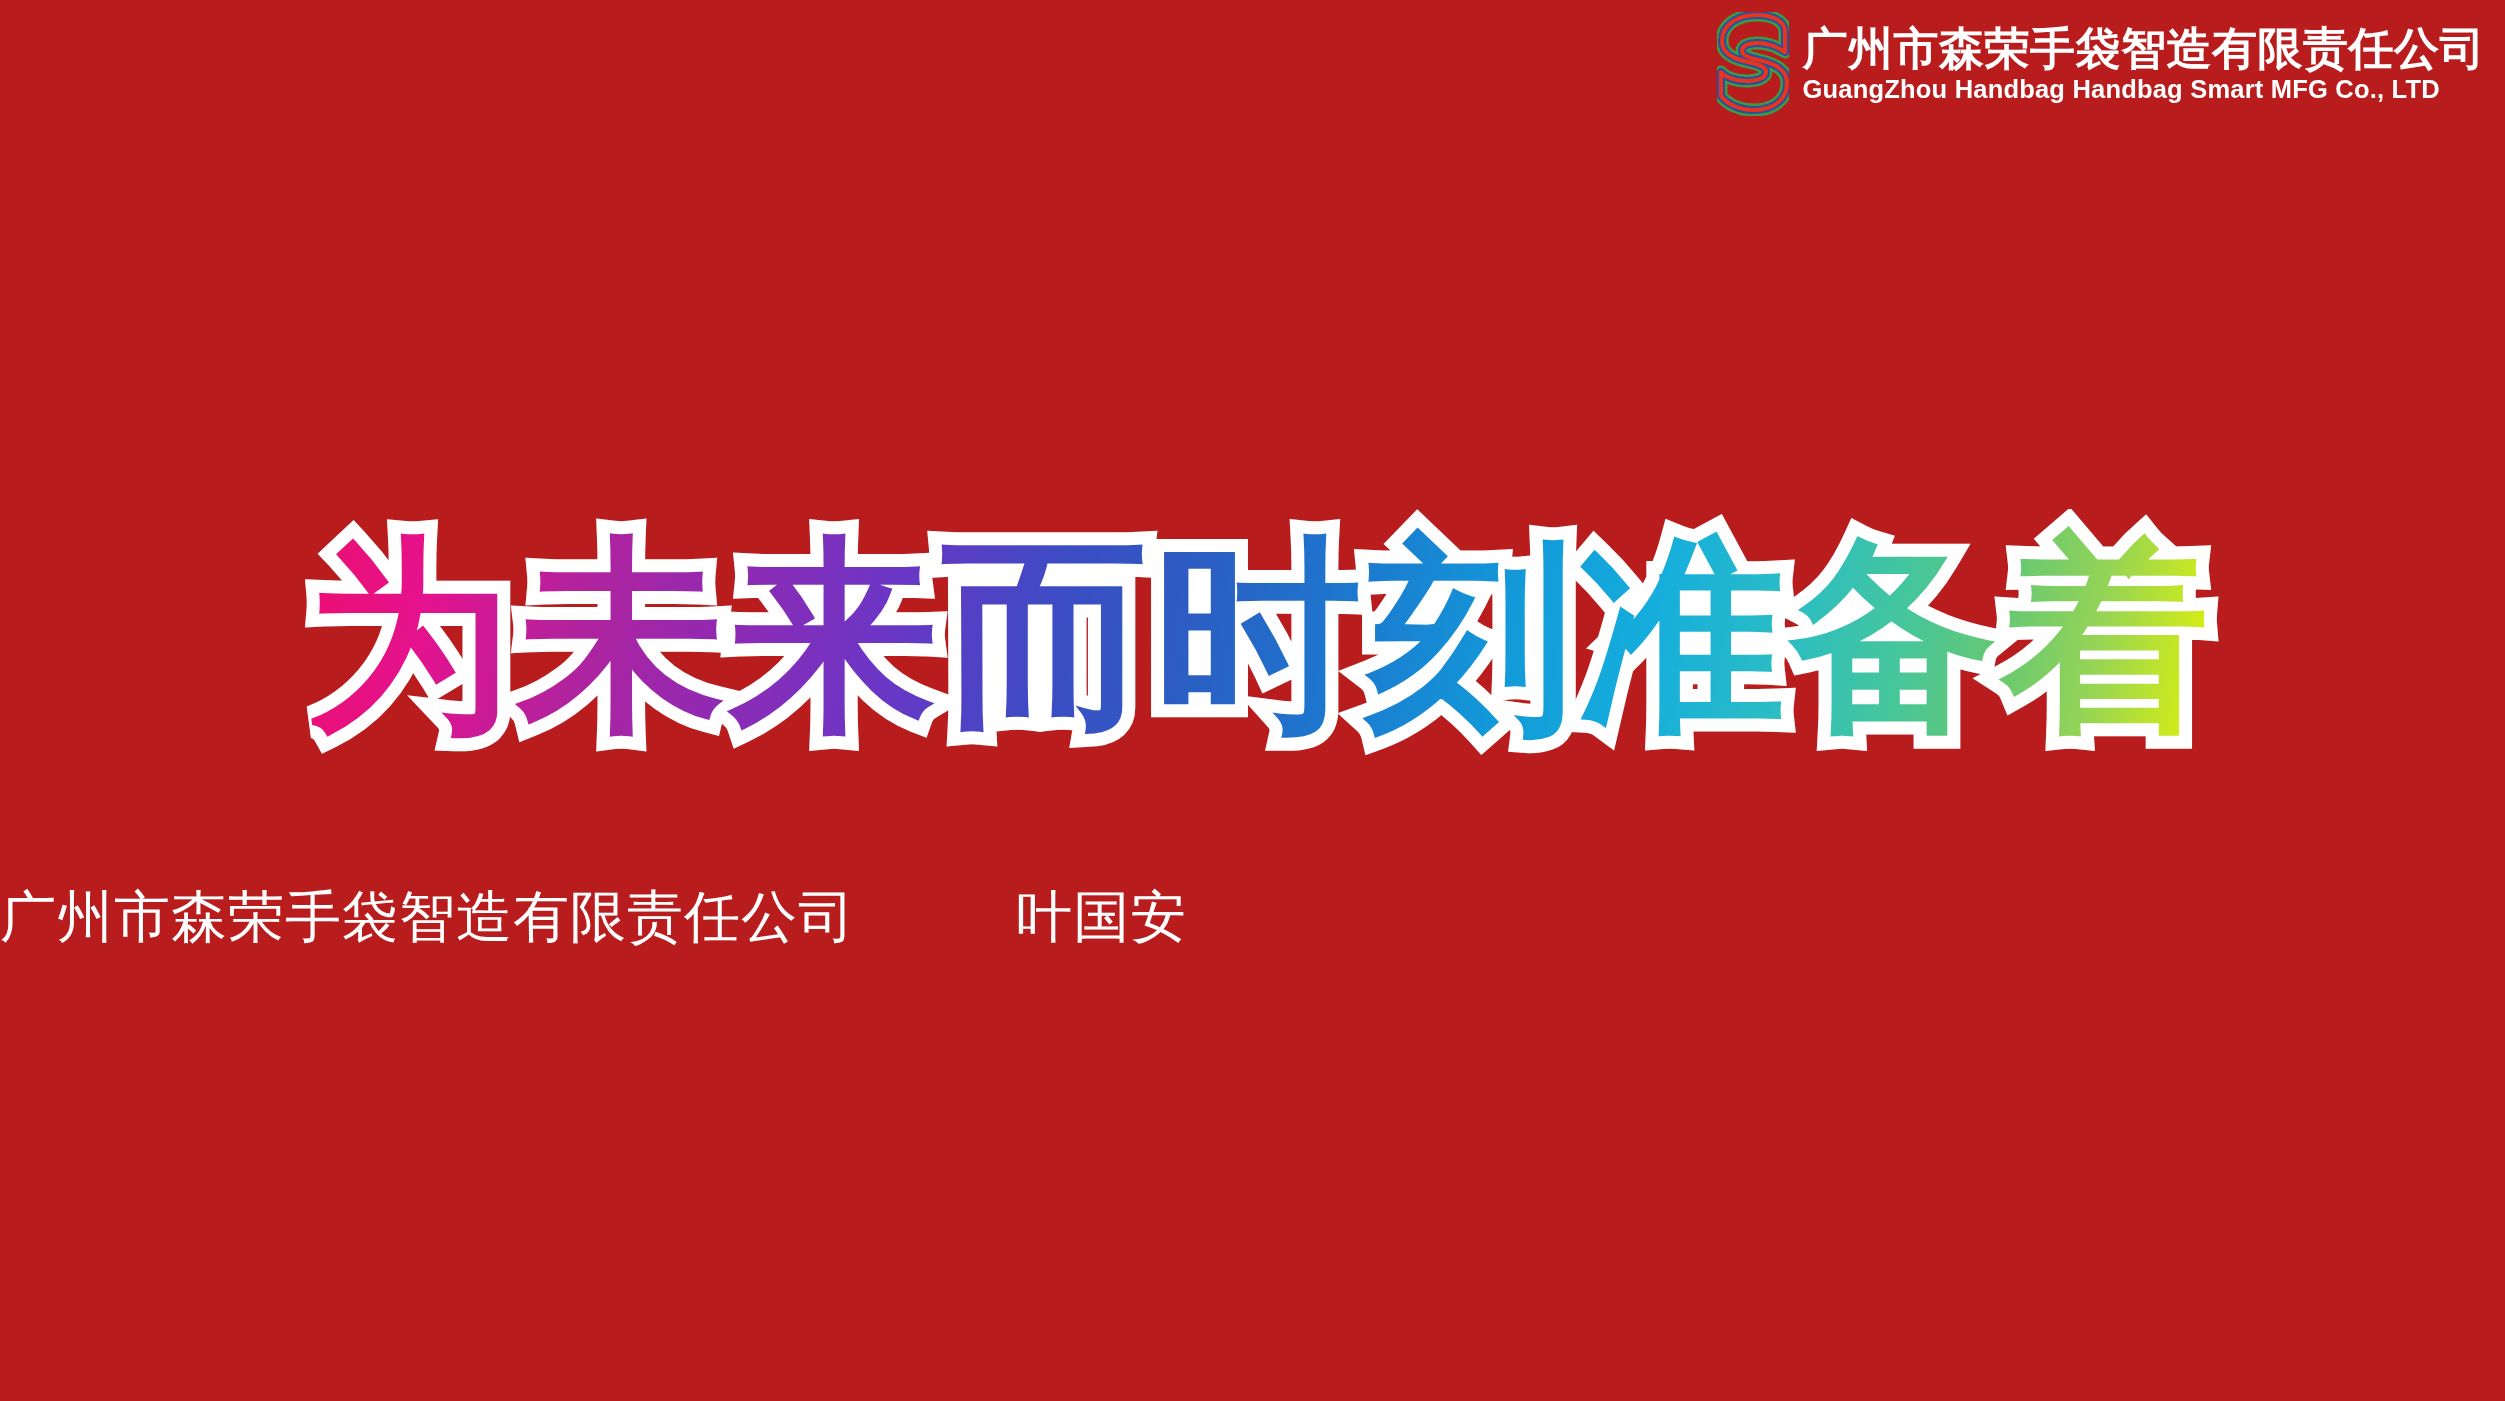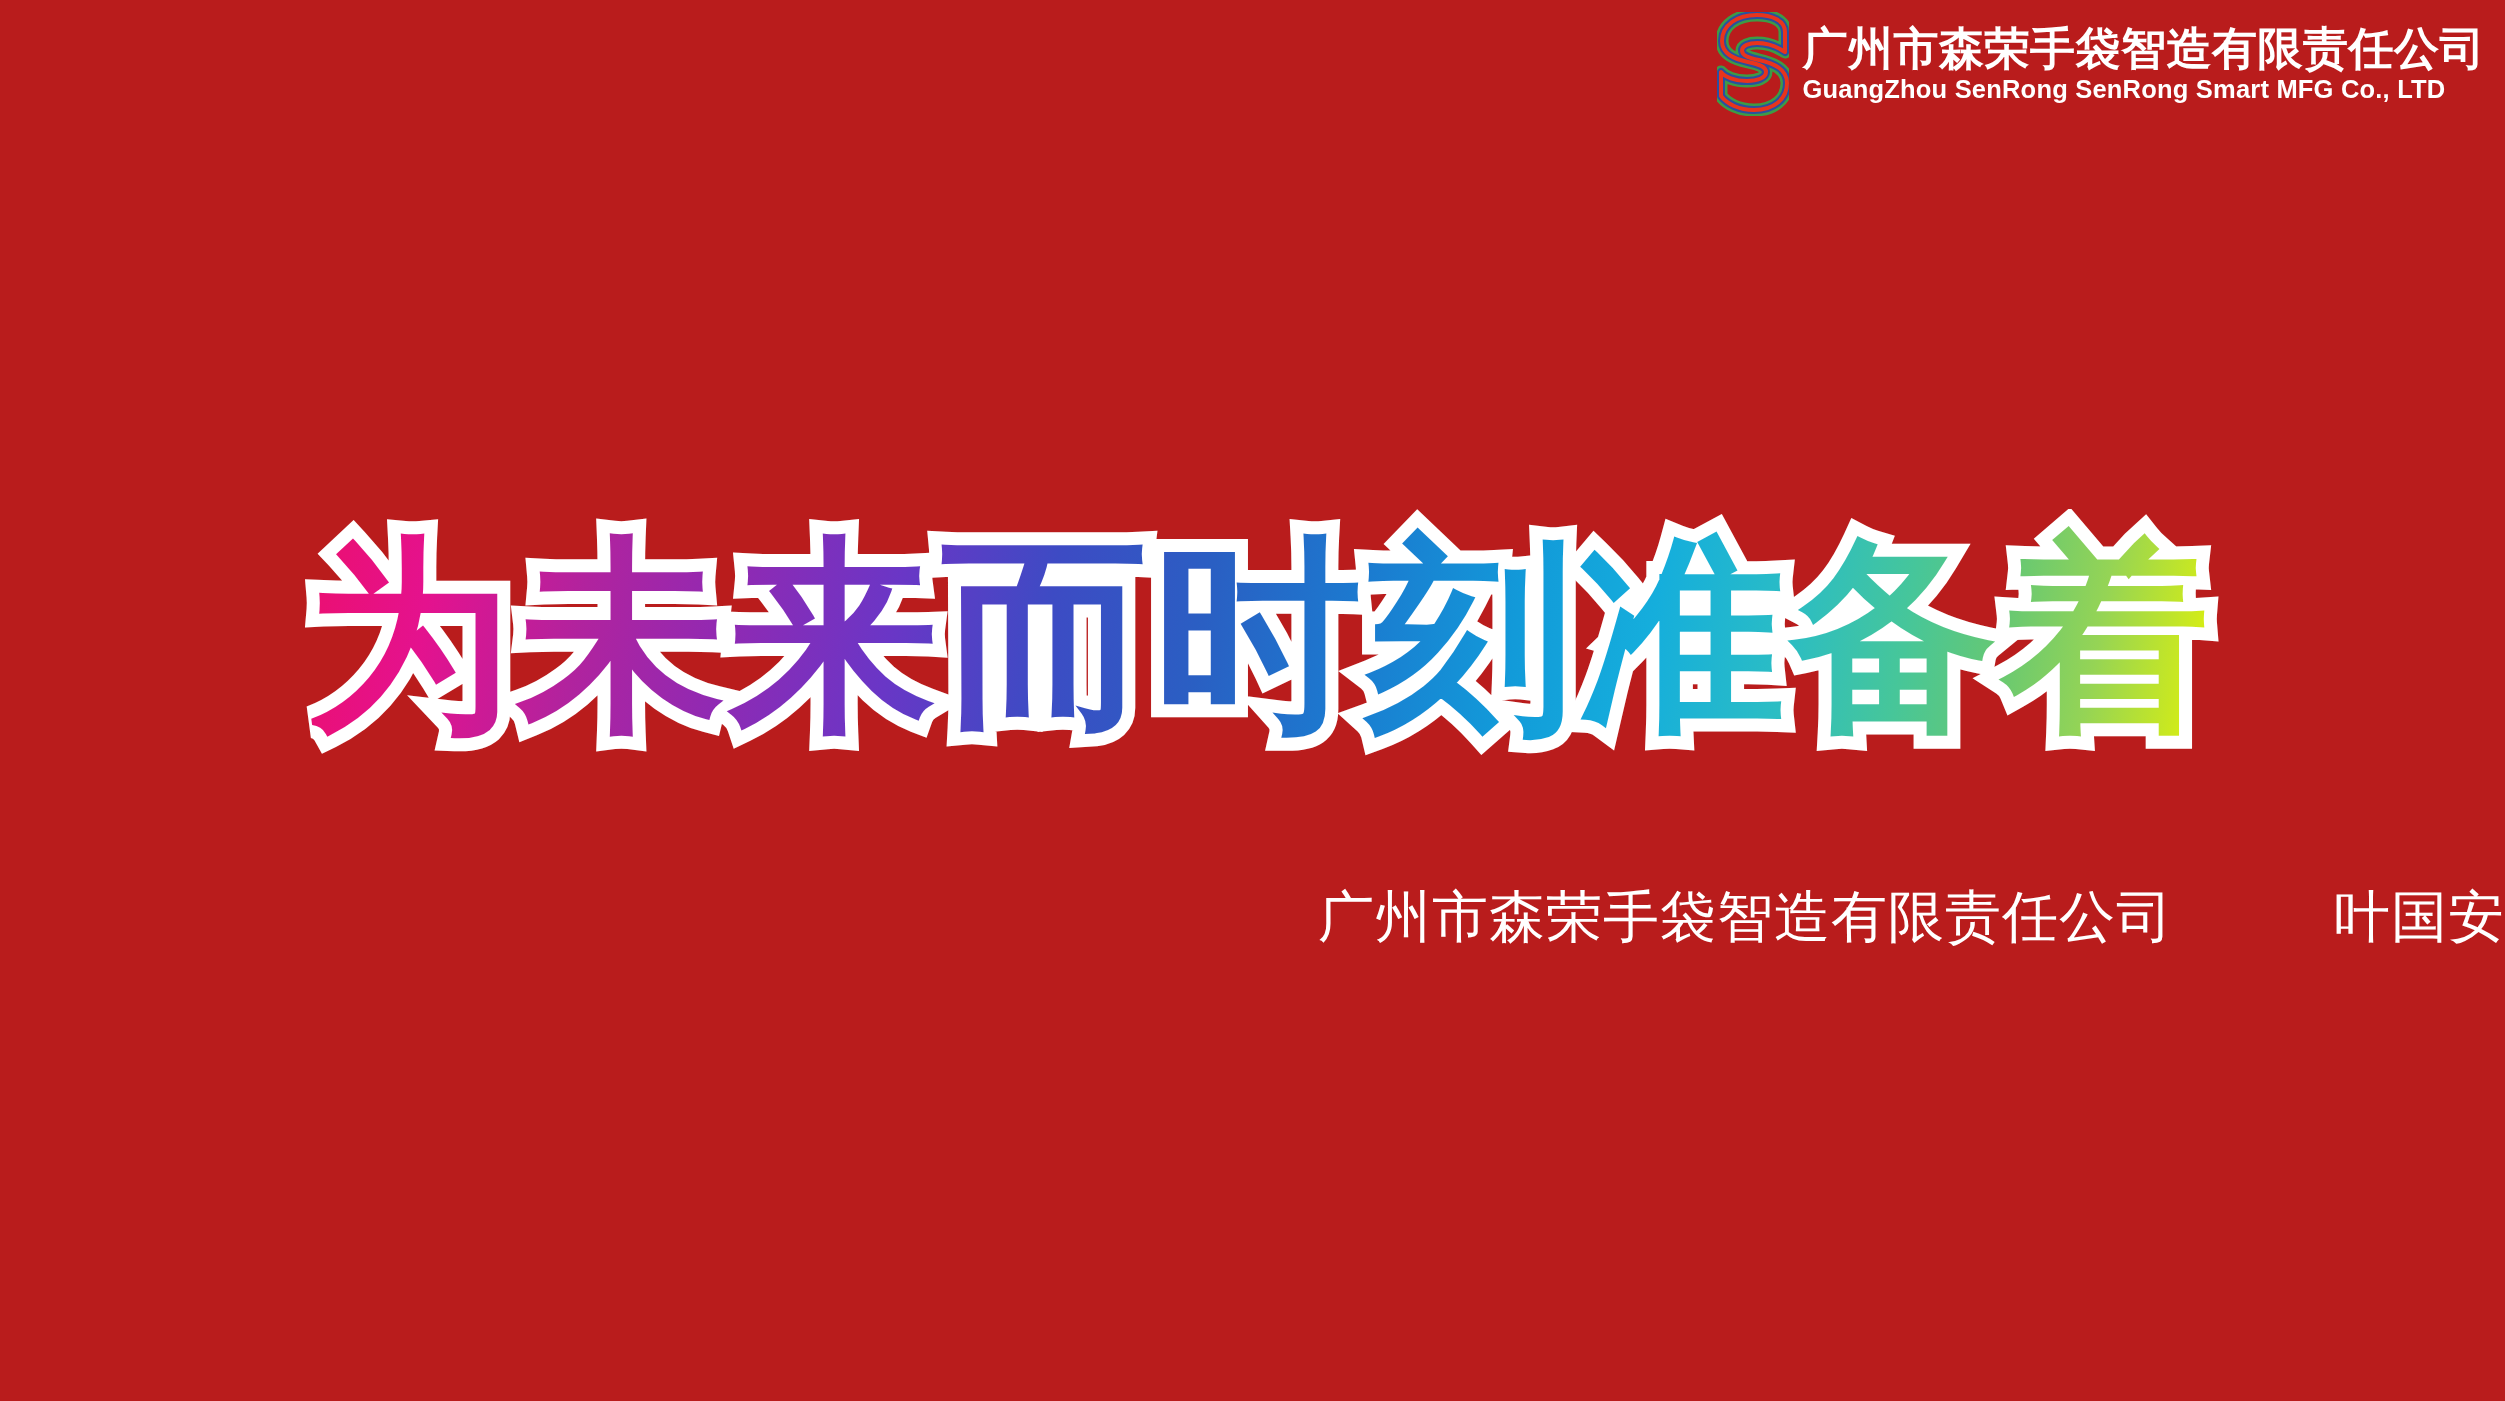--- a/index.html
+++ b/index.html
@@ -119,21 +119,21 @@
     color: transparent;
     -webkit-text-fill-color: transparent;
   }
 
   
   #byline {
     position: absolute;
     left: 0;
     top: 882px;
     width: 2505px;
-    text-align: right;
+    text-align: left;
     color: #FFFFFF;
     font-size: 56px;
     font-weight: 400;
     letter-spacing: 1px;
     line-height: 1.25;
     white-space: nowrap;
   }
 
   #byline .byline-company { }
 
@@ -155,21 +155,21 @@
 
       <path d="M68 20 C68 8 54 3 40 3 C20 3 5 13 5 29 C5 42 17 47 31 50 C42 52.5 49 54.5 49 60 C49 66 40 69 30 69 C17.5 69 8 65 4 60 L4 84 C10 92 22 98 37 98 C57 98 70 87 70 71 C70 57 57 51.5 42 48 C31 45.5 25 43.5 25 38.5 C25 33.5 32 31 40 31 C50 31 60 34.5 68 40 Z" fill="none" stroke="#3E9B45" stroke-width="13" stroke-linecap="butt" stroke-linejoin="round"></path>
 
       <path d="M68 20 C68 8 54 3 40 3 C20 3 5 13 5 29 C5 42 17 47 31 50 C42 52.5 49 54.5 49 60 C49 66 40 69 30 69 C17.5 69 8 65 4 60 L4 84 C10 92 22 98 37 98 C57 98 70 87 70 71 C70 57 57 51.5 42 48 C31 45.5 25 43.5 25 38.5 C25 33.5 32 31 40 31 C50 31 60 34.5 68 40 Z" fill="none" stroke="#2A4FA0" stroke-width="8" stroke-linecap="butt" stroke-linejoin="round"></path>
 
       <path d="M68 20 C68 8 54 3 40 3 C20 3 5 13 5 29 C5 42 17 47 31 50 C42 52.5 49 54.5 49 60 C49 66 40 69 30 69 C17.5 69 8 65 4 60 L4 84 C10 92 22 98 37 98 C57 98 70 87 70 71 C70 57 57 51.5 42 48 C31 45.5 25 43.5 25 38.5 C25 33.5 32 31 40 31 C50 31 60 34.5 68 40 Z" fill="none" stroke="#E8341C" stroke-width="4" stroke-linecap="butt" stroke-linejoin="round"></path>
     </svg>
 
     <div id="brand-text-block">
       <div id="brand-name-cn">广州市森荣手袋智造有限责任公司</div>
-      <div id="brand-name-en">GuangZhou SenRong SenRong Smart MFG Co., LTD</div>
+      <div id="brand-name-en">GuangZhou Handbag Handbag Smart MFG Co., LTD</div>
     </div>
   </div>
 
   <div id="headline-wrap">
     <div id="headline">
       <span class="stroke-layer" aria-hidden="true">为未来而时刻准备着</span>
       <span class="fill-layer">为未来而时刻准备着</span>
     </div>
   </div>
 

